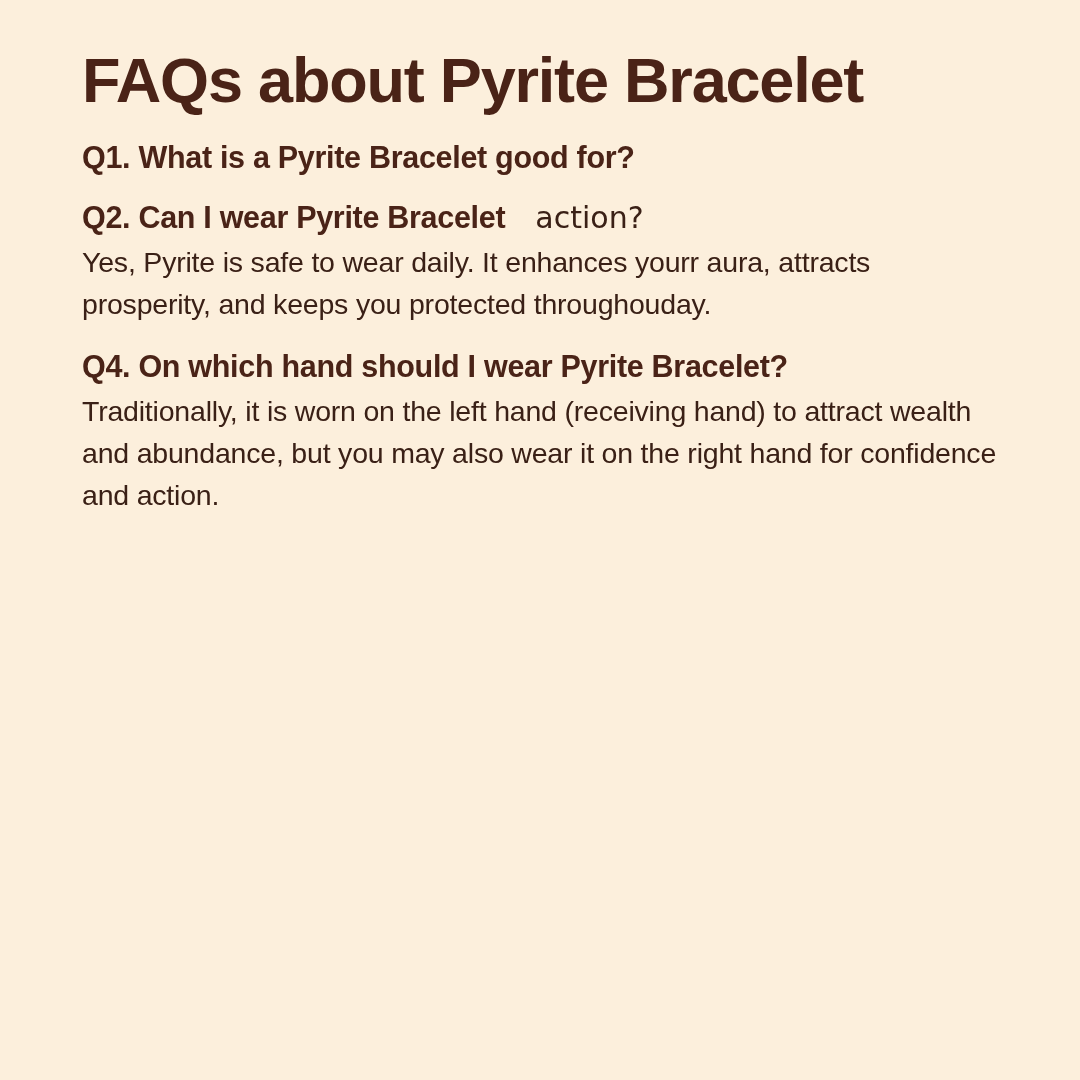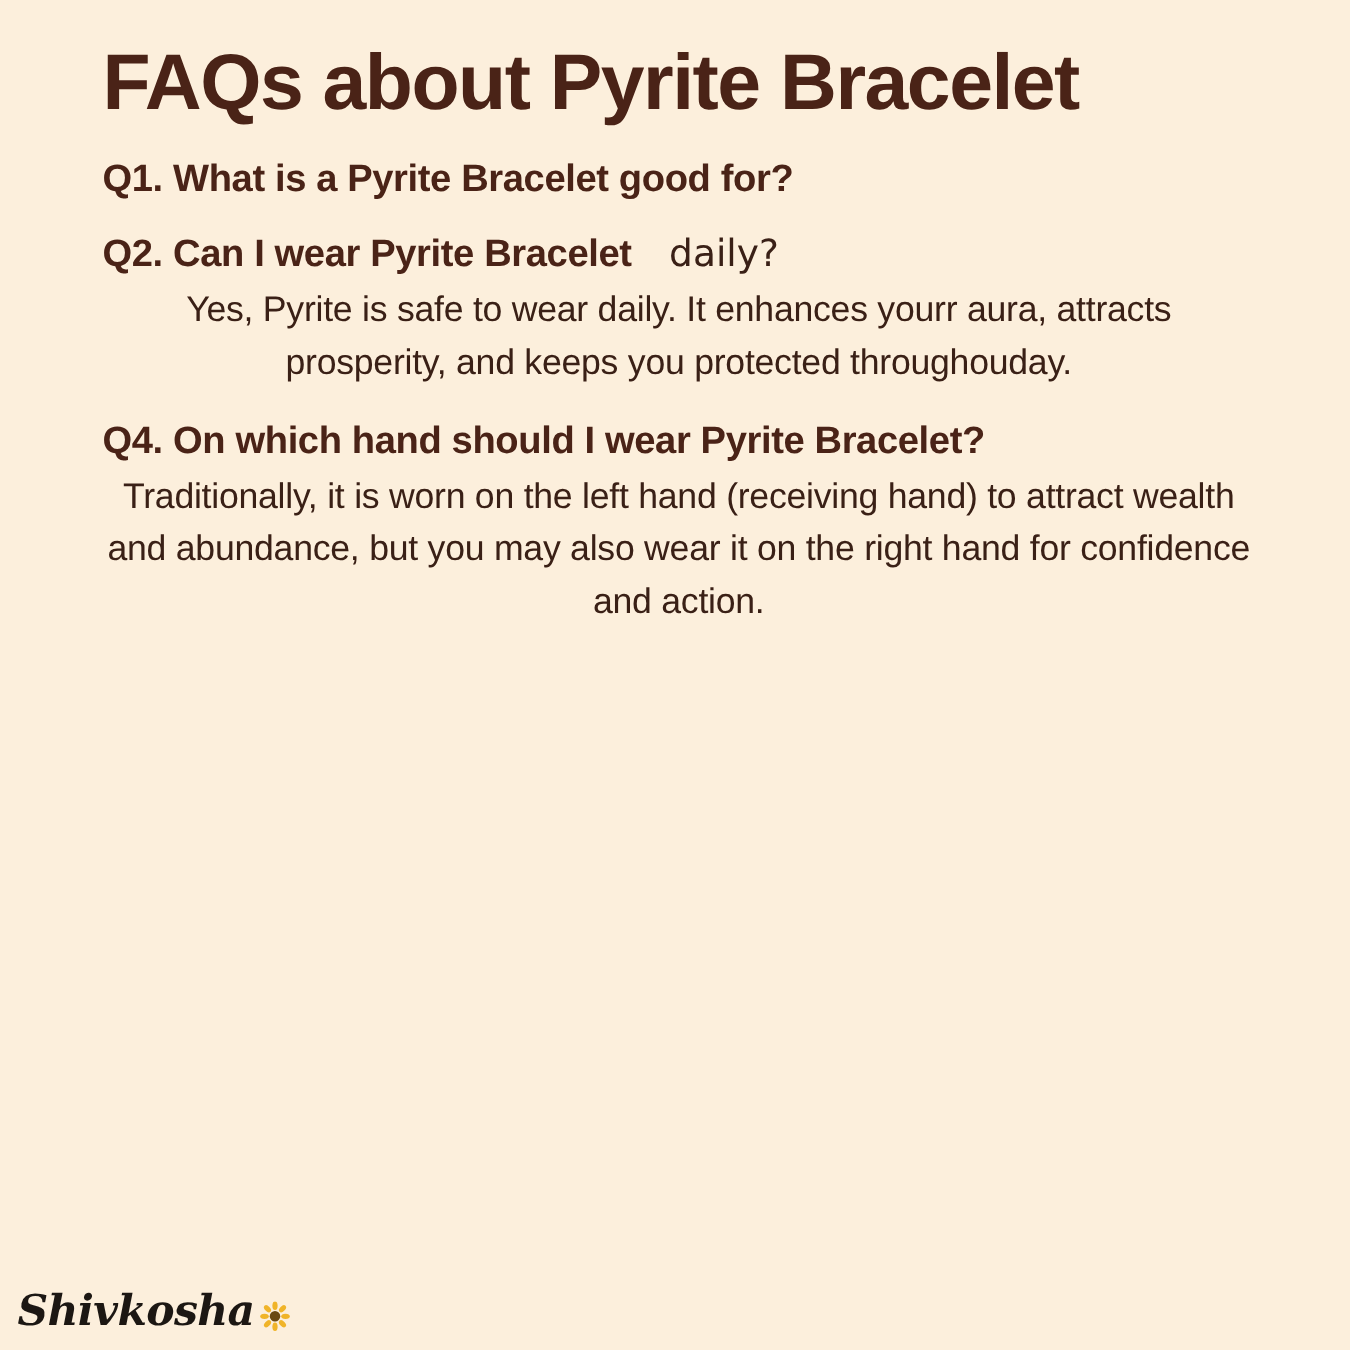--- a/index.html
+++ b/index.html
@@ -11,35 +11,34 @@
     height: 1080px;
     background: #fcefdc;
     font-family: "Liberation Sans", sans-serif;
     overflow: hidden;
     position: relative;
   }
   .page {
     width: 1080px;
     height: 1080px;
     box-sizing: border-box;
-    padding: 30px 76px 0 82px;
+    padding: 44px 76px 0 82px;
     position: relative;
   }
   .title {
     font-size: 63px;
     font-weight: bold;
     color: #4a2317;
     letter-spacing: -1.2px;
     line-height: 1.15;
     margin: 0 0 22px 0;
     white-space: nowrap;
   }
   .faq-block {
     margin-bottom: 19px;
-    text-align: center;
   }
   .question {
     font-size: 30.5px;
     font-weight: bold;
     color: #4a2317;
     letter-spacing: -0.3px;
     line-height: 1.25;
     margin: 0 0 6px 0;
     display: flex;
     align-items: baseline;
@@ -100,46 +99,28 @@
 
   <div class="faq-block" id="q1">
     <p class="question">
       <span>Q1. What is a Pyrite Bracelet good for?</span>
     </p>
   </div>
 
   <div class="faq-block" id="q2">
     <p class="question">
       <span>Q2. Can I wear Pyrite Bracelet</span>
-      <span class="q-extra">daily?</span>
+      <span class="q-extra">action?</span>
     </p>
     <p class="answer">Yes, Pyrite is safe to wear daily. It enhances yourr aura, attracts prosperity, and keeps you protected throughouday.</p>
   </div>
 
 
   <div class="faq-block" id="q4">
     <p class="question">
       <span>Q4. On which hand should I wear Pyrite Bracelet?</span>
     </p>
     <p class="answer">Traditionally, it is worn on the left hand (receiving hand) to attract wealth and abundance, but you may also wear it on the right hand for confidence and action.</p>
   </div>
 
 
-  <div class="logo">
-    <span class="logo-text">Shivkosha</span>
-    <span class="logo-flower">
-      <svg width="24" height="24" viewBox="0 0 24 24" aria-hidden="true">
-        <g fill="#f0b429">
-          <ellipse cx="12" cy="3.6" rx="2.1" ry="3.4"></ellipse>
-          <ellipse cx="12" cy="20.4" rx="2.1" ry="3.4"></ellipse>
-          <ellipse cx="3.6" cy="12" rx="3.4" ry="2.1"></ellipse>
-          <ellipse cx="20.4" cy="12" rx="3.4" ry="2.1"></ellipse>
-          <ellipse cx="6" cy="6" rx="2.1" ry="3.4" transform="rotate(-45 6 6)"></ellipse>
-          <ellipse cx="18" cy="18" rx="2.1" ry="3.4" transform="rotate(-45 18 18)"></ellipse>
-          <ellipse cx="18" cy="6" rx="2.1" ry="3.4" transform="rotate(45 18 6)"></ellipse>
-          <ellipse cx="6" cy="18" rx="2.1" ry="3.4" transform="rotate(45 6 18)"></ellipse>
-        </g>
-        <circle cx="12" cy="12" r="4.2" fill="#6b4a12"></circle>
-      </svg>
-    </span>
-  </div>
 
 </div>
 
 </body></html>

